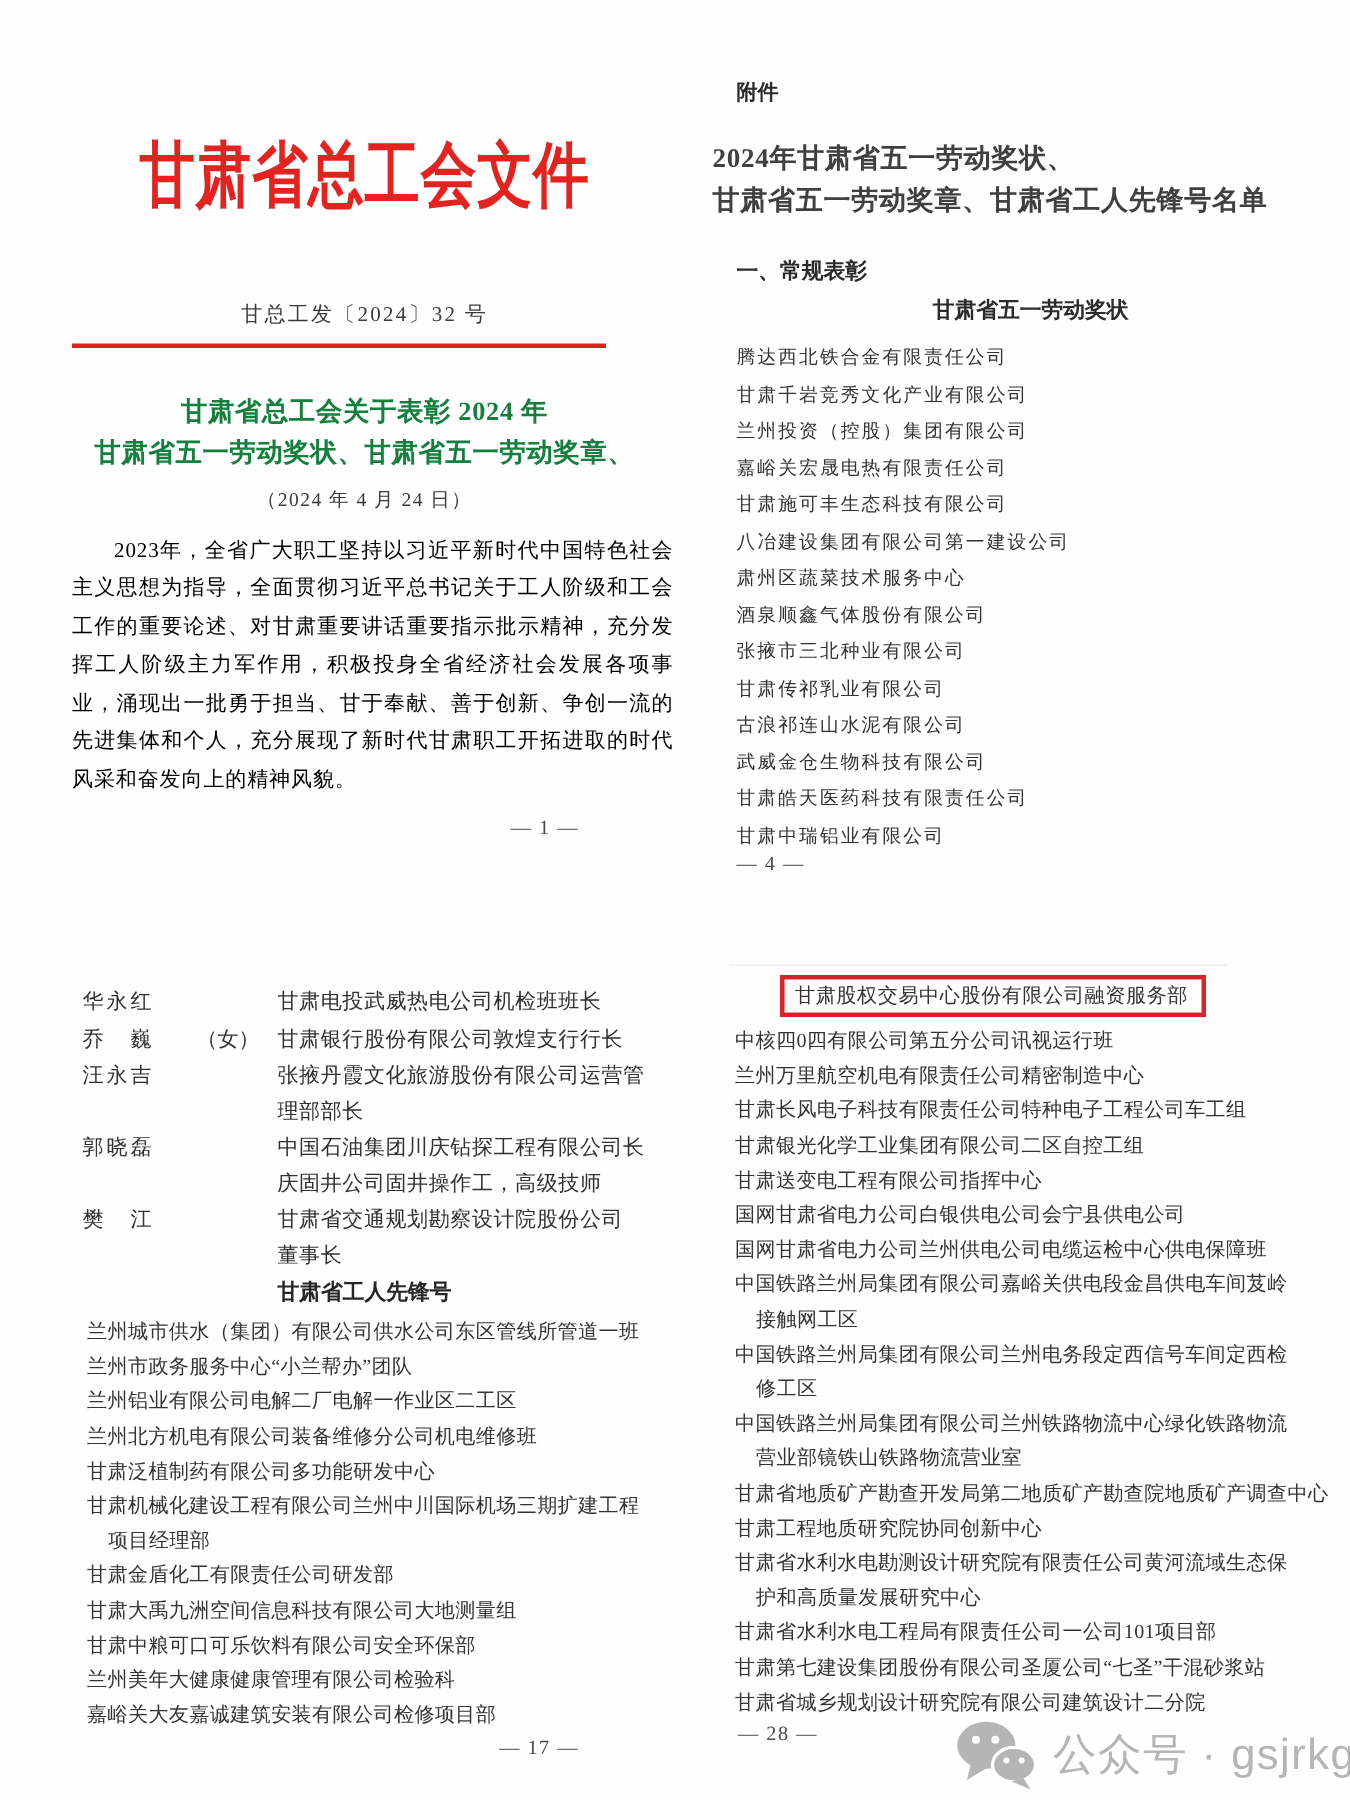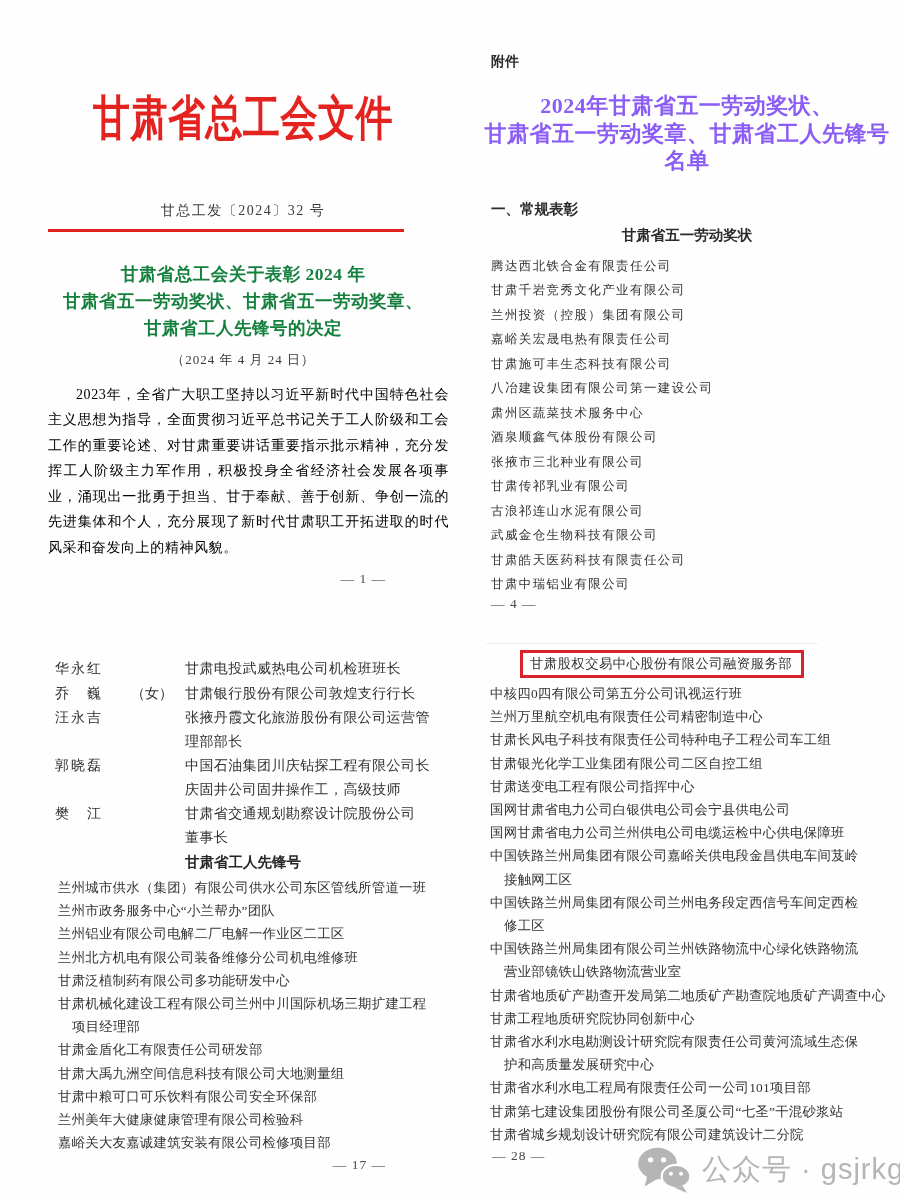--- a/index.html
+++ b/index.html
@@ -29,21 +29,21 @@
     text-align:justify; text-indent:2em; color:#000000;
   }
   .pagenum { font-size:13.5px; color:#4a4a4a; letter-spacing:1px; }
   .pagenum.right { text-align:right; padding-right:70px; }
   .pagenum.left  { text-align:left; padding-left:16px; }
   #p1 .pagenum { margin-top:11px; }
 
   
   #p2 { left:475px; top:40px; width:424px; }
   .attachment { margin-top:12px; padding-left:16px; font-family:"Liberation Sans","DejaVu Sans",sans-serif; font-weight:bold; font-size:14px; color:#2b2b2b; line-height:19px; }
-  .appendix-title { margin-top:21px; text-align:center; font-weight:bold; font-size:22px; line-height:27.5px; letter-spacing:0.5px; color:#8b5cf6; }
+  .appendix-title { margin-top:21px; text-align:left; font-weight:bold; font-size:18px; line-height:27.5px; letter-spacing:0.5px; color:#404040; }
   .section-heading { margin-top:24px; padding-left:16px; font-family:"Liberation Sans","DejaVu Sans",sans-serif; font-weight:bold; font-size:14.5px; line-height:20px; color:#2b2b2b; }
   .award-heading { margin-top:6px; text-align:center; font-family:"Liberation Sans","DejaVu Sans",sans-serif; font-weight:bold; font-size:14.5px; line-height:20px; color:#2b2b2b; }
   .company-list { margin-top:9px; padding-left:16px; list-style:none; }
   .company-list li { font-size:12.5px; letter-spacing:1.4px; line-height:24.5px; color:#333; }
   #p2 .pagenum { margin-top:-1px; }
 
   
   #p3 { left:30px; top:652px; width:426px; }
   .person-table { margin-top:5px; padding-left:25px; list-style:none; }
   .person-row { display:flex; margin-bottom:1px; }
@@ -82,21 +82,20 @@
 
 <div class="canvas">
 
   <div class="page" id="p1">
     <div class="masthead">甘肃省总工会文件</div>
     <div class="doc-number">甘总工发〔2024〕32 号</div>
     <div class="red-line"></div>
     <div class="doc-title">
       <div>甘肃省总工会关于表彰 2024 年</div>
       <div>甘肃省五一劳动奖状、甘肃省五一劳动奖章、</div>
-      <div>甘肃省工人先锋号的决定</div>
     </div>
     <div class="doc-date">（2024 年 4 月 24 日）</div>
     <div class="doc-body">2023年，全省广大职工坚持以习近平新时代中国特色社会主义思想为指导，全面贯彻习近平总书记关于工人阶级和工会工作的重要论述、对甘肃重要讲话重要指示批示精神，充分发挥工人阶级主力军作用，积极投身全省经济社会发展各项事业，涌现出一批勇于担当、甘于奉献、善于创新、争创一流的先进集体和个人，充分展现了新时代甘肃职工开拓进取的时代风采和奋发向上的精神风貌。</div>
     <div class="pagenum right">— 1 —</div>
   </div>
 
   <div class="page" id="p2">
     <div class="attachment">附件</div>
     <div class="appendix-title">
       <div>2024年甘肃省五一劳动奖状、</div>

